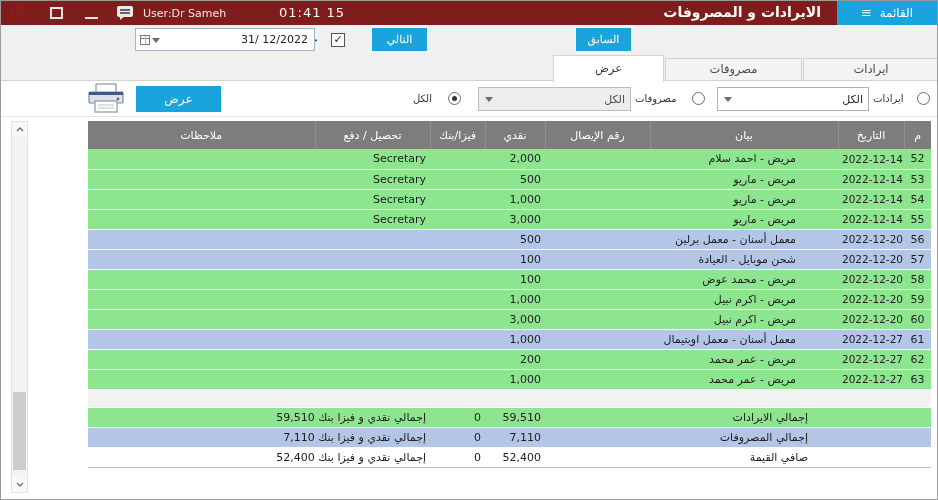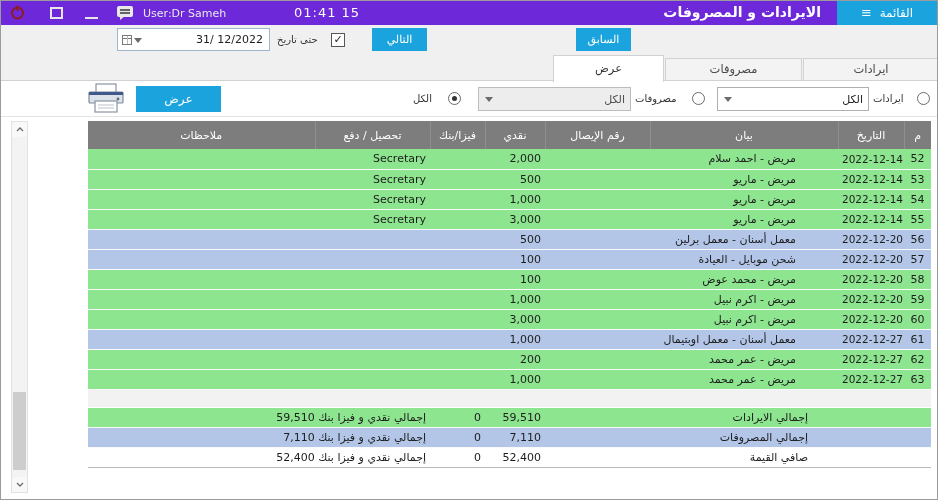--- a/index.html
+++ b/index.html
@@ -4,21 +4,21 @@
 <style>
   * { box-sizing: border-box; margin: 0; padding: 0; }
   html,body { background:#c9c9c9; }
   body { font-family: "DejaVu Sans", sans-serif; }
   .window {
     position: relative; width: 938px; height: 500px;
     background: #ffffff; border: 1px solid #9b9b9b;
     overflow: hidden; direction: rtl;
   }
   
-  .titlebar { position:absolute; top:0; left:0; width:100%; height:40px; background:#6d28d9; }
+  .titlebar { position:absolute; top:0; left:0; width:100%; height:40px; background:#7f1d1d; }
   .titlebar .abs { position:absolute; }
   .tb-text { color:#e9e9e9; font-size:11px; direction:ltr; }
   .tb-time { color:#ffffff; font-size:13px; direction:ltr; letter-spacing:1px; }
   .win-max { left:49px; top:6px; width:13px; height:12px; border:2px solid #e6e6e6; }
   .win-min { left:84px; top:16px; width:13px; height:2px; background:#e6e6e6; }
   .app-title { right:116px; top:3px; color:#ffffff; font-size:14px; font-weight:bold;margin-left:20px; }
   .menu-btn {
     right:0; top:0; width:100px; height:24px; background:#1ba3dd; color:#fff;
     font-size:12px; line-height:24px; text-align:center; cursor:default;
   }
@@ -102,36 +102,36 @@
     </svg>
     <div class="abs win-max"></div>
     <div class="abs win-min"></div>
     <svg class="abs" style="left:115px;top:4px" width="18" height="16" viewBox="0 0 18 16">
       <rect x="1" y="1" width="16" height="11" rx="2" fill="#e9e9e9"></rect>
       <polygon points="4,11 9,11 4,15" fill="#e9e9e9"></polygon>
       <line x1="4" y1="5" x2="14" y2="5" stroke="#2b2b2d" stroke-width="1.4"></line>
       <line x1="4" y1="8" x2="14" y2="8" stroke="#2b2b2d" stroke-width="1.4"></line>
     </svg>
     <div class="abs tb-text" style="left:142px;top:6px">User:Dr Sameh</div>
-    <div class="abs tb-time" style="left:293px;top:4px">01:41 15</div>
+    <div class="abs tb-time" style="left:278px;top:4px">01:41 15</div>
     <div class="abs app-title">الايرادات و المصروفات</div>
     <div class="abs menu-btn">
       <span>القائمة</span>
       <span class="menu-glyph">≡</span>
     </div>
   </div>
 
   <div class="toolbar">
     <button class="btn-blue" style="left:575px;top:3px;width:55px;height:23px">السابق</button>
     <button class="btn-blue" style="left:371px;top:3px;width:55px;height:23px">التالي</button>
     <div class="checkbox">
       <span>✓</span>
     </div>
     <div class="lbl" style="left:276px;top:9px">حتى تاريخ</div>
-    <div class="datebox" style="left:116px;width:153px">
+    <div class="datebox" style="left:134px;width:180px">
       <span class="val">31/ 12/2022</span>
       <span class="dd">
         <span class="tri-down"></span>
           <span class="cal-glyph"></span>
       </span>
     </div>
   </div>
 
   <div class="tabstrip"></div>
   <div class="tab" style="left:802px;width:136px">ايرادات</div>

